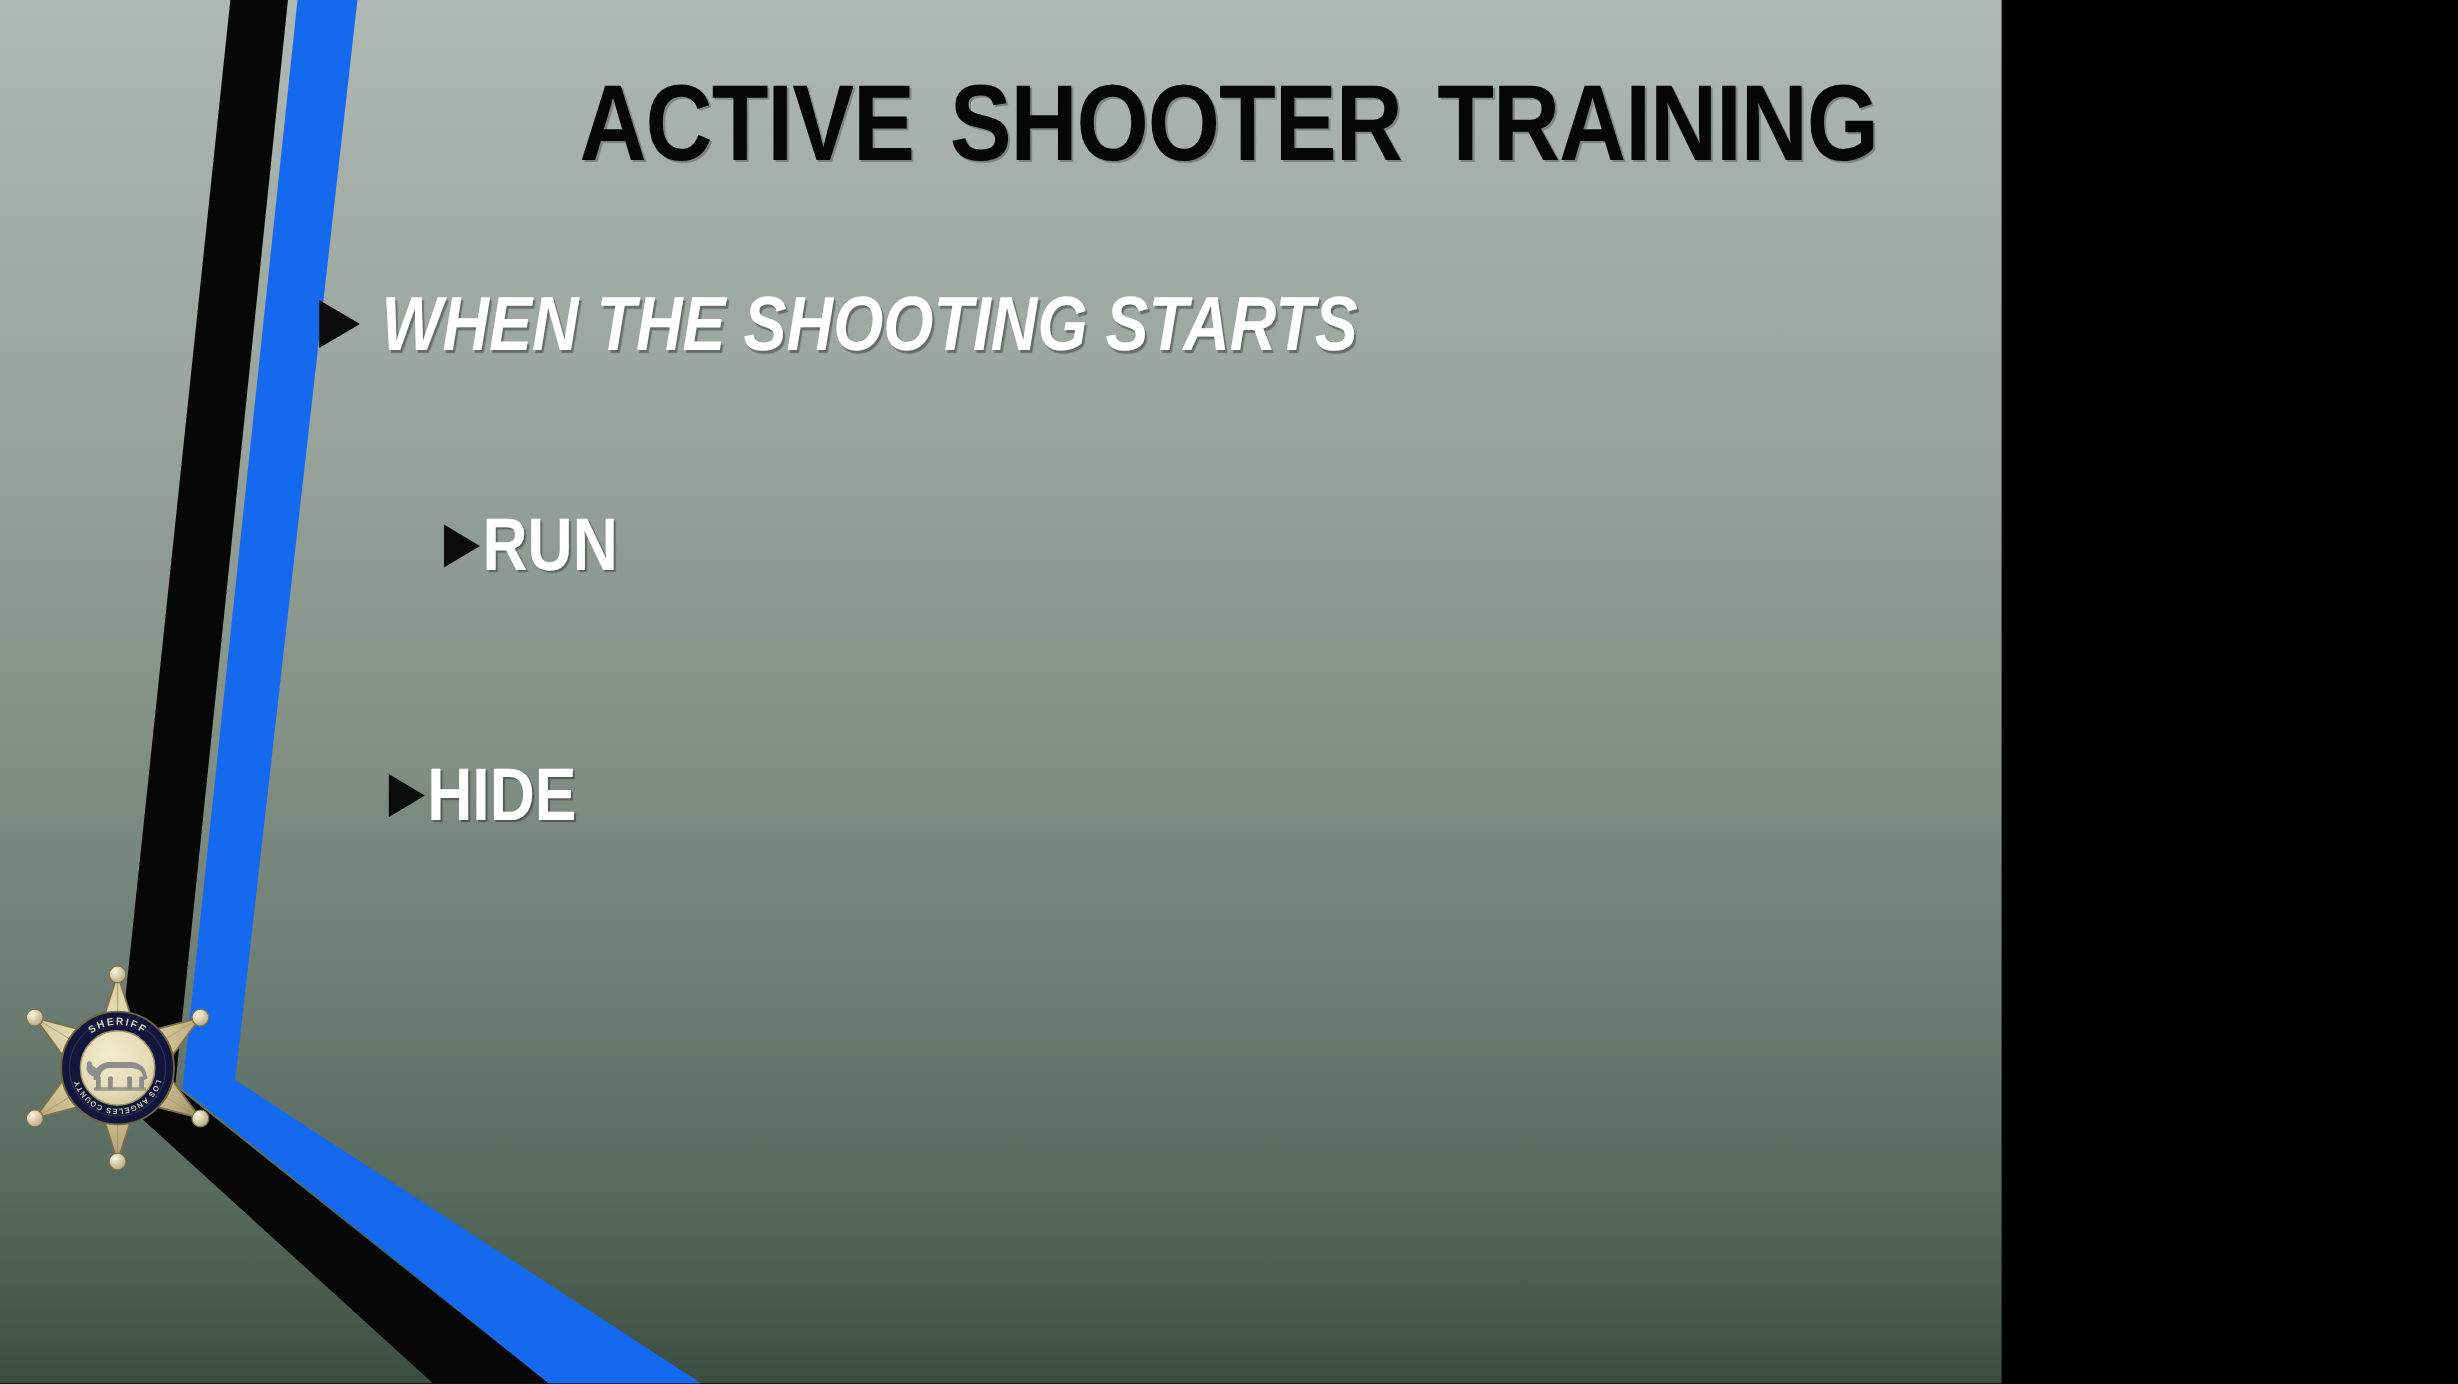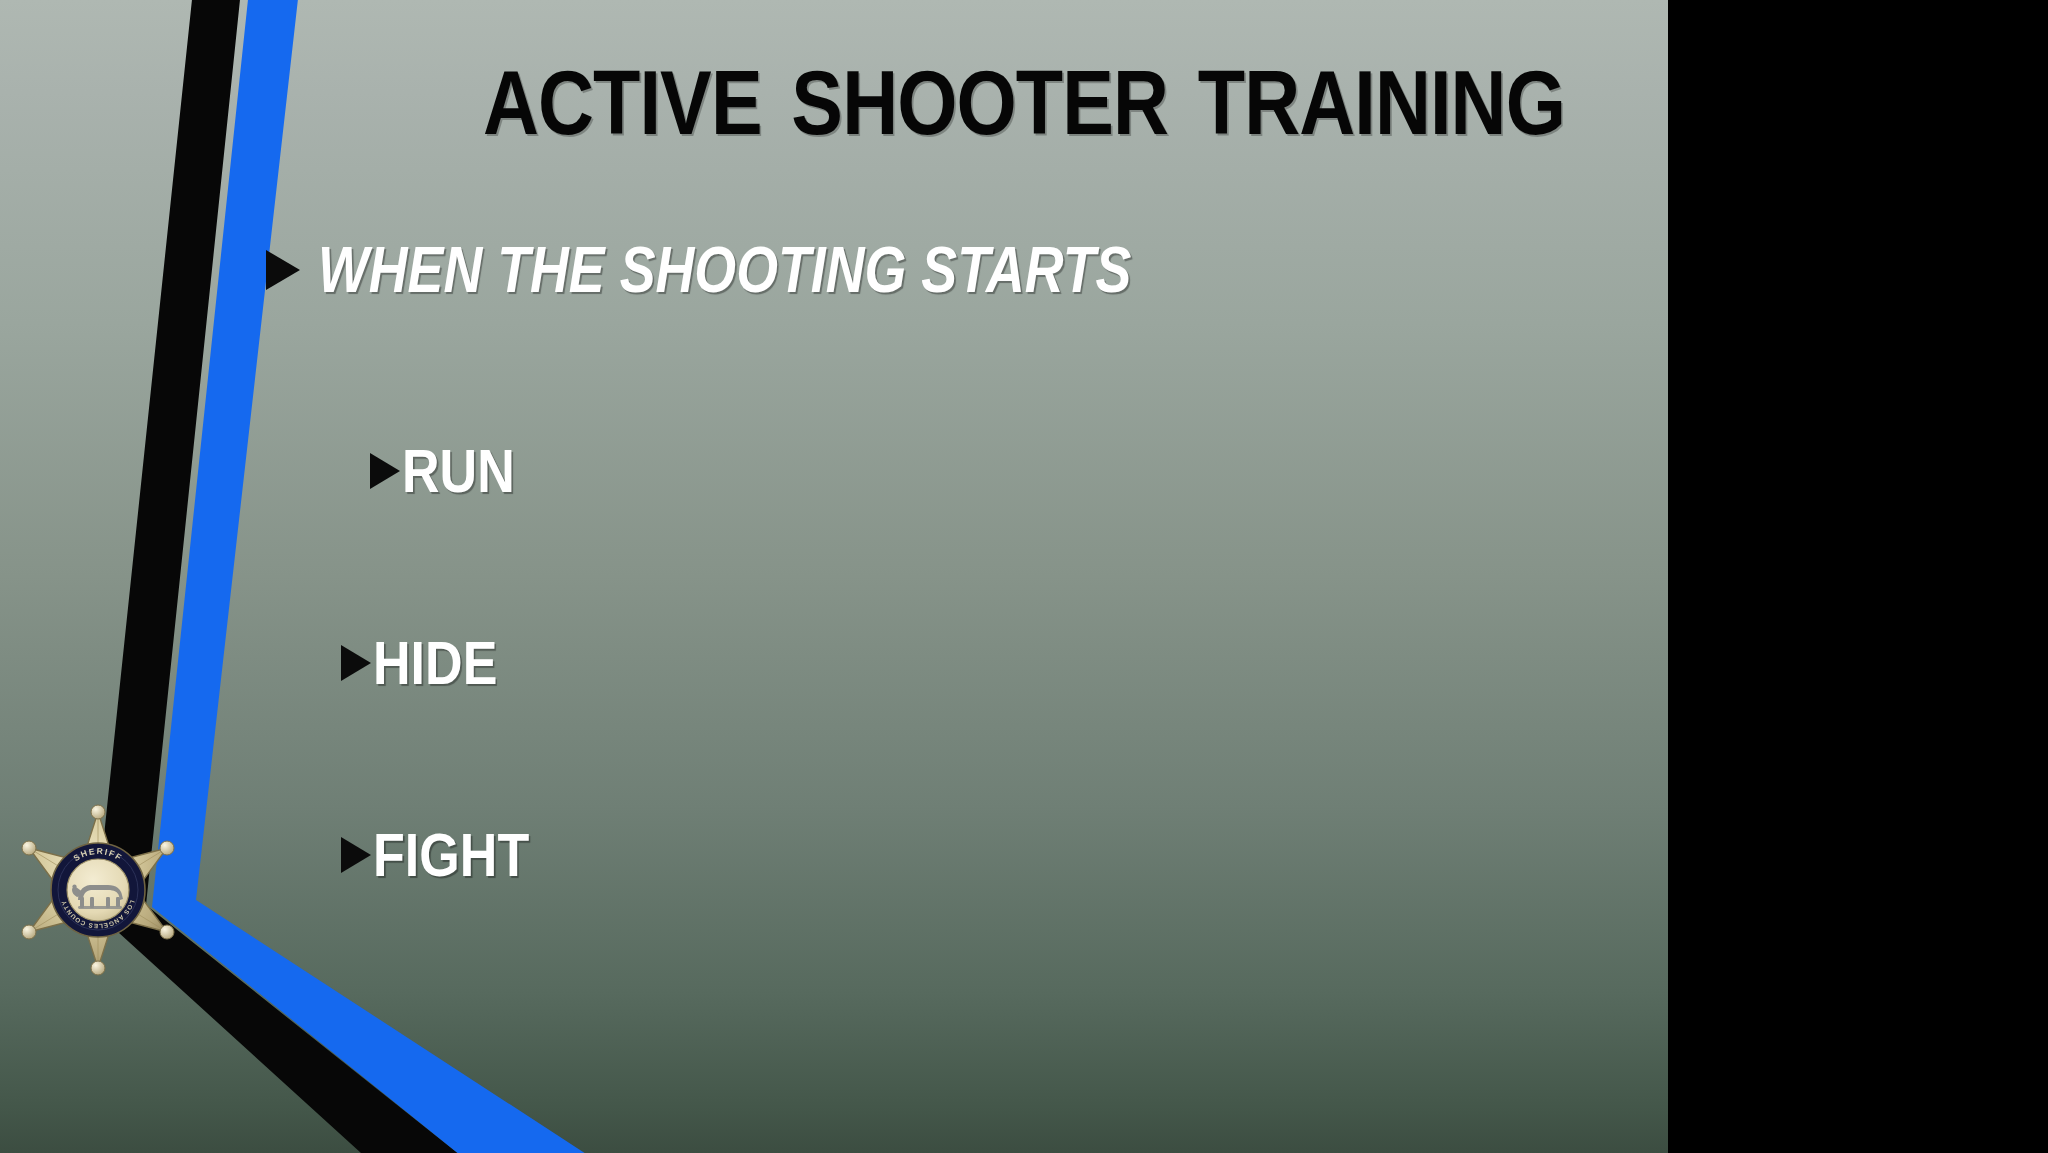--- a/index.html
+++ b/index.html
@@ -68,22 +68,22 @@
   }
 
   .bullet-row {
     position: absolute;
     display: flex;
     align-items: center;
     white-space: nowrap;
   }
 
   .bullet-row.level-1 { left: 266px; top: 238px; font-style: italic; }
-  .bullet-row.level-2.r1 { left: 341px; top: 440px; padding-left: 29px; }
-  .bullet-row.level-2.r2 { left: 341px; top: 632px; justify-content: center; }
+  .bullet-row.level-2.r1 { left: 341px; top: 424px; padding-left: 29px; }
+  .bullet-row.level-2.r2 { left: 324px; top: 632px; justify-content: center; }
   .bullet-row.level-2.r3 { left: 341px; top: 824px; }
 
   .tri {
     width: 0;
     height: 0;
     border-style: solid;
     border-width: 20px 0 20px 34px;
     border-color: transparent transparent transparent #0b0b0b;
     flex: 0 0 auto;
     display: block;
@@ -144,24 +144,20 @@
     <div class="bullet-row level-2 r1">
       <span class="tri"></span>
       <span class="btext">RUN</span>
     </div>
 
     <div class="bullet-row level-2 r2">
       <span class="tri"></span>
       <span class="btext">HIDE</span>
     </div>
 
-    <div class="bullet-row level-2 r3">
-      <span class="tri"></span>
-      <span class="btext">FIGHT</span>
-    </div>
 
   </div>
 
   <svg class="badge" viewBox="0 0 180 180" xmlns="http://www.w3.org/2000/svg">
     <defs>
       <radialGradient id="metal" cx="40%" cy="32%" r="78%">
         <stop offset="0%" stop-color="#efe6c2"></stop>
         <stop offset="45%" stop-color="#d5c99c"></stop>
         <stop offset="78%" stop-color="#b8a97c"></stop>
         <stop offset="100%" stop-color="#8e8058"></stop>

